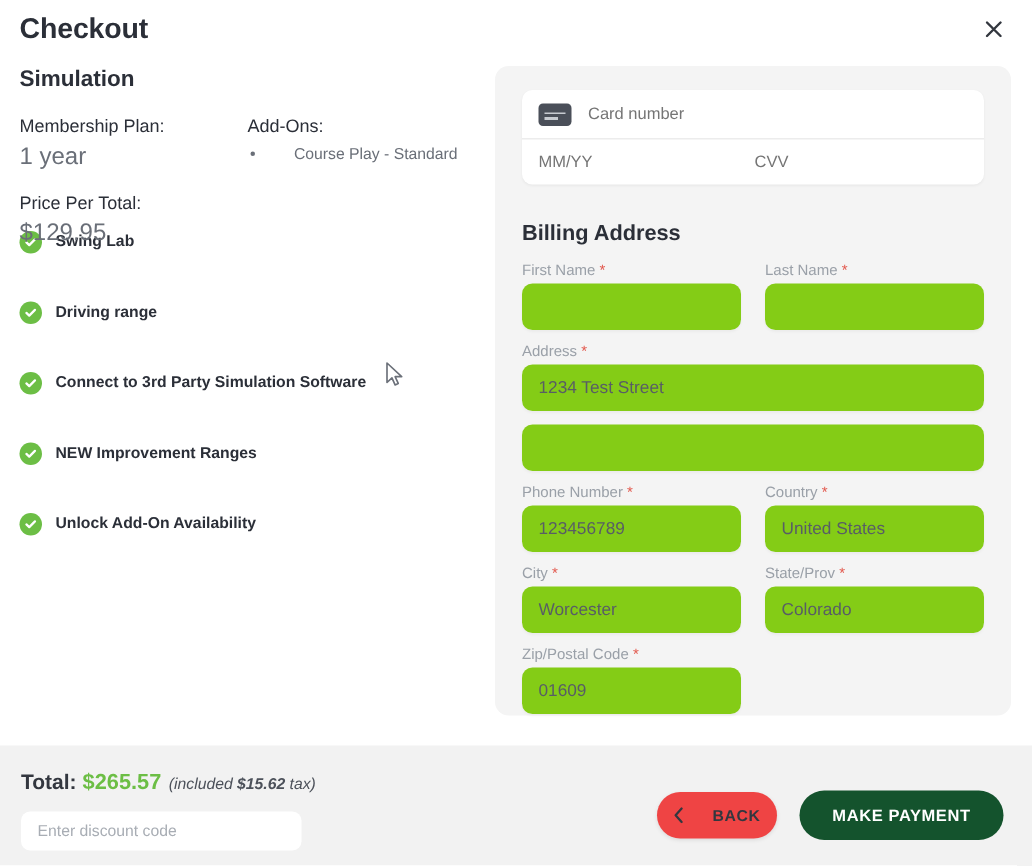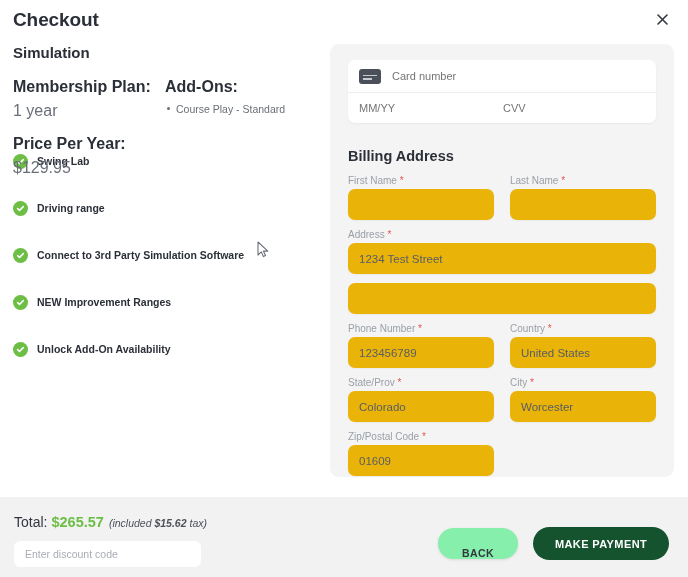--- a/index.html
+++ b/index.html
@@ -49,41 +49,42 @@
     color: #2b2f38;
     margin-bottom: 14px;
   }
   .meta-grid {
     position: relative;
     height: 70px;
   }
   .meta-col-a { position: absolute; left: 0; top: 0; width: 150px; }
   .meta-col-b { position: absolute; left: 152px; top: 0; width: 160px; }
   .meta-label {
-    font-size: 16px;
-    font-weight: bold;
+    font-size: 12px;
+    font-weight: normal;
     color: #2b2f38;
     line-height: 1.5;
   }
   .meta-value {
     font-size: 16px;
     color: #6a6f78;
     line-height: 1.5;
     margin-bottom: 9px;
   }
   .addon-list {
     list-style: none;
     margin-top: 2px;
   }
   .addon-list li {
     font-size: 10.5px;
     color: #6a6f78;
     line-height: 1.55;
     position: relative;
     padding-left: 11px;
+    text-align: center;
   }
   .addon-list li::before {
     content: "";
     position: absolute;
     left: 2px; top: 6px;
     width: 3px; height: 3px;
     background: #6a6f78;
     border-radius: 50%;
   }
 
@@ -192,21 +193,21 @@
   .field-label {
     font-size: 10px;
     color: #9aa0a8;
     display: block;
     margin-bottom: 3px;
   }
   .req { color: #e2584d; }
   .field-input {
     width: 100%;
     height: 31px;
-    background: #eab308;
+    background: #84cc16;
     border: none;
     border-radius: 7px;
     padding: 0 11px;
     font-size: 11.5px;
     color: #585d66;
     font-family: "Liberation Sans", sans-serif;
     outline: none;
     box-shadow: 0 1px 2px rgba(0,0,0,0.04);
   }
   .field-input::placeholder { color: #b5bac1; }
@@ -219,21 +220,21 @@
     width: 688px; height: 80px;
     background: #f2f2f2;
   }
   .total-line {
     position: absolute;
     left: 14px; top: 16px;
     white-space: nowrap;
   }
   .total-label {
     font-size: 14px;
-    font-weight: normal;
+    font-weight: bold;
     color: #33373f;
   }
   .total-amount {
     font-size: 14.5px;
     font-weight: bold;
     color: #6cbe45;
     margin-left: 4px;
   }
   .total-tax {
     font-size: 10.5px;
@@ -256,33 +257,32 @@
     outline: none;
   }
   .discount-input::placeholder { color: #a8adb4; }
 
   .back-btn {
     position: absolute;
     left: 438px; top: 528px;
     width: 80px; height: 31px;
     border: none;
     border-radius: 16px;
-    background: #86efac;
+    background: #ef4444;
     color: #33373f;
     font-size: 10.5px;
     font-weight: bold;
     letter-spacing: 0.4px;
     font-family: "Liberation Sans", sans-serif;
     display: flex;
     align-items: center;
     justify-content: center;
     gap: 19px;
     cursor: pointer;
     box-shadow: 0 1px 3px rgba(0,0,0,0.10);
-    flex-direction: column;
   }
   .chev { display: block; }
   .pay-btn {
     position: absolute;
     left: 533px; top: 527px;
     width: 136px; height: 33px;
     border: none;
     border-radius: 17px;
     background: #14532d;
     color: #ffffff;
@@ -313,21 +313,21 @@
     </svg>
   </button>
 
   <div class="left-col">
     <div class="plan-name">Simulation</div>
 
     <div class="meta-grid">
       <div class="meta-col-a">
         <div class="meta-label">Membership Plan:</div>
         <div class="meta-value">1 year</div>
-        <div class="meta-label">Price Per Year:</div>
+        <div class="meta-label">Price Per Total:</div>
         <div class="meta-value">$129.95</div>
       </div>
       <div class="meta-col-b">
         <div class="meta-label">Add-Ons:</div>
         <ul class="addon-list">
           <li>Course Play - Standard</li>
         </ul>
       </div>
     </div>
 
@@ -432,31 +432,31 @@
           <span>Country</span>
           <span class="req">*</span>
         </label>
         <input class="field-input" value="United States" style="">
       </div>
     </div>
 
     <div class="field-row">
       <div class="field half">
         <label class="field-label">
+          <span>City</span>
+          <span class="req">*</span>
+        </label>
+        <input class="field-input" value="Worcester" style="">
+      </div>
+      <div class="field half">
+        <label class="field-label">
           <span>State/Prov</span>
           <span class="req">*</span>
         </label>
         <input class="field-input" value="Colorado" style="">
-      </div>
-      <div class="field half">
-        <label class="field-label">
-          <span>City</span>
-          <span class="req">*</span>
-        </label>
-        <input class="field-input" value="Worcester" style="">
       </div>
     </div>
 
     <div class="field half">
       <label class="field-label">
         <span>Zip/Postal Code</span>
         <span class="req">*</span>
       </label>
       <input class="field-input" value="01609" style="">
     </div>

